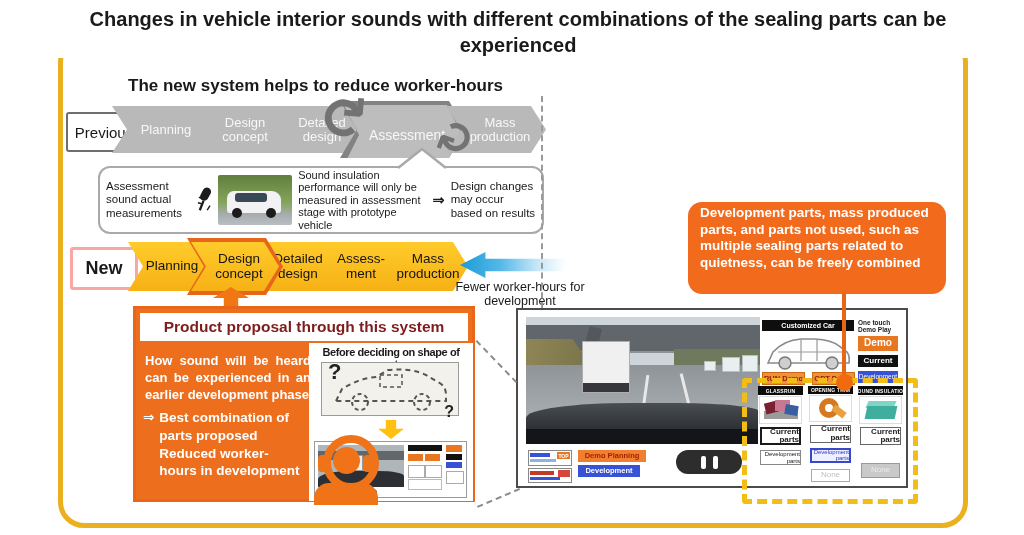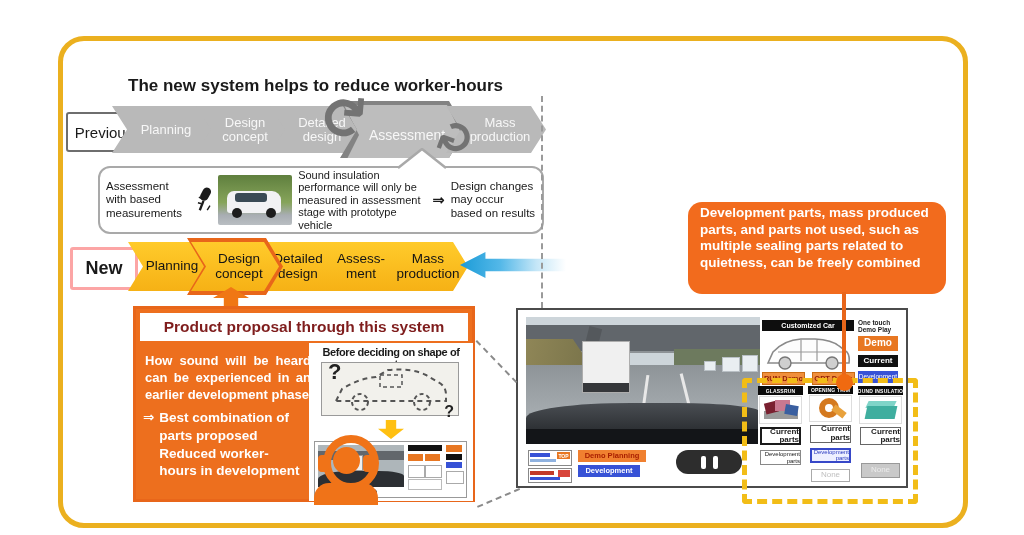--- a/index.html
+++ b/index.html
@@ -110,38 +110,39 @@
   .pause{left:158px;top:140px;width:66px;height:24px;background:#2d2d2d;border-radius:13px;display:flex;gap:7px;
          align-items:center;justify-content:center;}
   .pause i{display:block;width:5px;height:13px;background:#fff;border-radius:2px;}
   .ydash{left:742px;top:378px;width:176px;height:126px;border:5px dashed #F2BD17;border-radius:4px;box-sizing:border-box;z-index:4;}
 </style>
 </head>
 <body>
 
 <div class="canvas">
   <div class="abs frame"></div>
+  <div class="abs title">Changes in vehicle interior sounds with different combinations of the sealing parts can be experienced</div>
   <div class="abs heading">The new system helps to reduce worker-hours</div>
 
   <div class="abs label-box prev-label">Previous</div>
   <div class="abs chev chev-gray" style="left:112px;top:106px;width:100px;height:47px;">Planning</div>
   <div class="abs chev chev-gray" style="left:196px;top:106px;width:90px;height:47px;">Design concept</div>
   <div class="abs chev chev-gray" style="left:270px;top:106px;width:96px;height:47px;">Detailed design</div>
   <div class="abs chev chev-outer" style="left:340px;top:101px;width:126px;height:57px;background:#838383;">
     <div class="chev chev-gray" style="position:absolute;left:4px;top:4px;width:118px;height:60px;font-size:14px;background:#bdbdbd;">Assessment</div>
   </div>
   <div class="abs chev chev-gray" style="left:446px;top:106px;width:100px;height:47px;">Mass production</div>
   <div class="abs recycle" style="left:318px;top:88px;font-size:58px;transform:rotate(95deg);">↻</div>
   <div class="abs recycle" style="left:438px;top:116px;font-size:44px;transform:rotate(-70deg);">↻</div>
 
   <svg class="abs" style="left:392px;top:148px;z-index:1;" width="60" height="21">
     <path d="M6 20 L30 1 L54 20" fill="#ffffff" stroke="#a9a9a9" stroke-width="2.5" stroke-linejoin="round"></path>
   </svg>
   <div class="abs bubble">
-    <div class="t" style="width:92px;">Assessment with based measurements</div>
+    <div class="t" style="width:92px;">Assessment sound actual measurements</div>
     <svg width="16" height="30" viewBox="0 0 16 30">
       <rect x="5" y="1" width="9" height="15" rx="4.5" transform="rotate(28 9 8)" fill="#1c1c1c"></rect>
       <line x1="7" y1="16" x2="3" y2="26" stroke="#1c1c1c" stroke-width="2.5"></line>
       <path d="M2 12 l4 2 M1 18 l4 1 M14 21 l-3 5" stroke="#1c1c1c" stroke-width="1.5" fill="none"></path>
     </svg>
     <div class="photo">
       <div class="car"></div>
         <div class="win"></div>
         <div class="w1"></div>
         <div class="w2"></div>
@@ -153,20 +154,21 @@
 
   <div class="abs label-box new-label">New</div>
   <div class="abs chev chev-yellow" style="left:128px;top:242px;width:80px;height:49px;">Planning</div>
   <div class="abs chev chev-outer" style="left:187px;top:238px;width:96px;height:57px;background:#E8661A;z-index:1;">
     <div class="chev chev-yellow" style="position:absolute;left:4px;top:4px;width:88px;height:49px;">Design concept</div>
   </div>
   <div class="abs chev chev-yellow" style="left:254px;top:242px;width:80px;height:49px;">Detailed design</div>
   <div class="abs chev chev-yellow" style="left:317px;top:242px;width:80px;height:49px;">Assess-ment</div>
   <div class="abs chev chev-yellow" style="left:380px;top:242px;width:88px;height:49px;">Mass production</div>
   <div class="abs blue-arrow"></div>
+  <div class="abs fewer">Fewer worker-hours for development</div>
   <div class="abs up-arrow"></div>
 
   <div class="abs vdash"></div>
   <div class="abs diag" style="left:477px;top:340px;width:58px;transform:rotate(46deg);"></div>
   <div class="abs diag" style="left:477px;top:506px;width:46px;transform:rotate(-23deg);"></div>
 
   <div class="abs proposal">
     <div class="hd">Product proposal through this system</div>
     <div class="desc">How sound will be heard can be experienced in an earlier development phase</div>
     <div class="bens">

